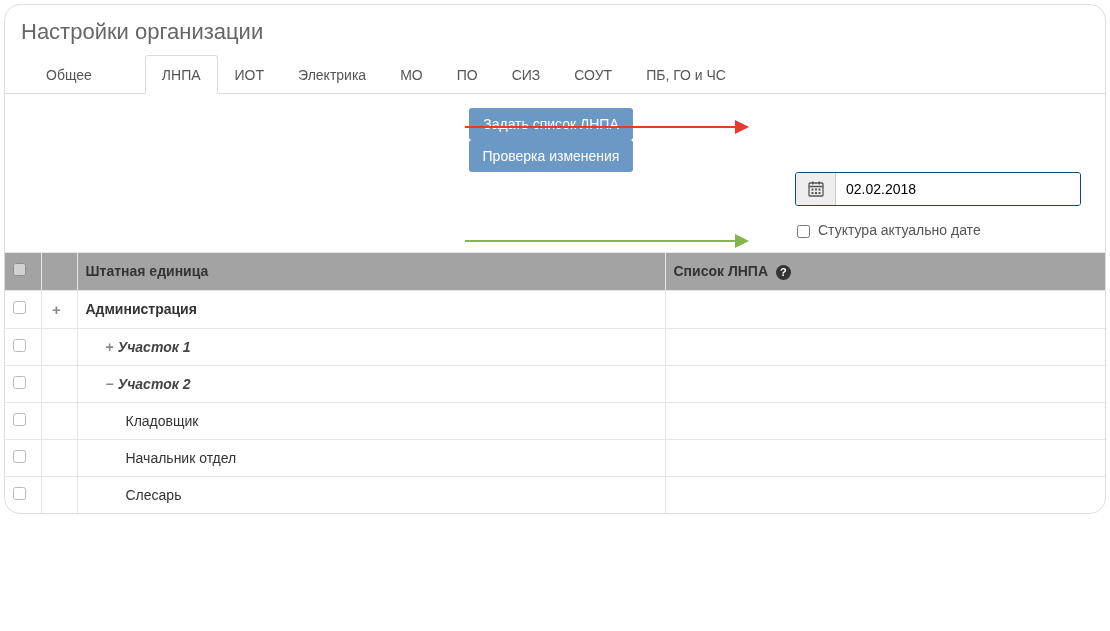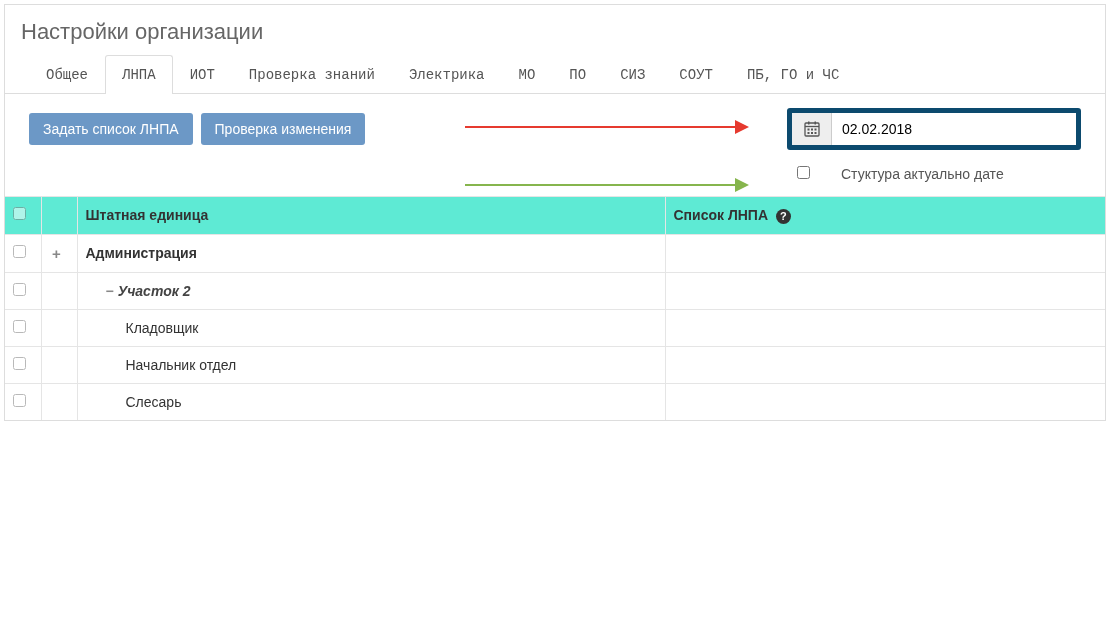--- a/index.html
+++ b/index.html
@@ -5,21 +5,21 @@
     * { box-sizing: border-box; margin: 0; padding: 0; }
     body {
       font-family: -apple-system, BlinkMacSystemFont, "Segoe UI", Helvetica, Arial, sans-serif;
       font-size: 14px;
       color: #333;
       background: #fff;
       padding: 4px;
     }
     .panel {
       border: 1px solid #ddd;
-      border-radius: 0;
+      border-radius: 16px;
       background: #fff;
     }
     .page-title {
       font-size: 22px;
       font-weight: 400;
       color: #666;
       padding: 14px 16px 10px 16px;
     }
     .tabs {
       display: flex;
@@ -28,47 +28,48 @@
     }
     .tab {
       padding: 11px 16px;
       color: #555;
       cursor: pointer;
       font-size: 14px;
       border: 1px solid transparent;
       border-bottom: none;
       margin-bottom: -1px;
       border-radius: 3px 3px 0 0;
-      font-family: Liberation Mono, monospace;
     }
     .tab.active {
       color: #555;
       border-color: #ddd #ddd #fff #ddd;
       background: #fff;
+      margin-left: 36px;
     }
     .toolbar {
       display: flex;
       align-items: center;
       padding: 14px 24px 10px 24px;
       position: relative;
+      flex-direction: column;
     }
     .btn {
       display: inline-block;
       padding: 8px 14px;
       background: #6c98c6;
       color: #fff;
       border: none;
       border-radius: 3px;
       cursor: pointer;
       font-size: 14px;
       margin-right: 8px;
     }
     .date-group {
       display: flex;
-      border: 5px solid #0c4a6e;
+      border: 1px solid #0c4a6e;
       border-radius: 3px;
       overflow: hidden;
       margin-left: auto;
     }
     .date-addon {
       width: 40px;
       background: #eee;
       border-right: 1px solid #ccc;
       display: flex;
       align-items: center;
@@ -84,25 +85,24 @@
     }
     .checkbox-row {
       display: flex;
       align-items: center;
       justify-content: flex-end;
       padding: 6px 24px 14px 24px;
       position: relative;
     }
     .checkbox-row label {
       display: flex;
-      align-items: flex-start;
+      align-items: flex-end;
       color: #555;
       cursor: pointer;
       width: 284px;
-      gap: 23px;
     }
     .checkbox-row input[type="checkbox"] {
       margin-right: 8px;
       cursor: pointer;
     }
     .arrow-wrap {
       position: absolute;
       left: 460px;
       display: flex;
       align-items: center;
@@ -130,21 +130,21 @@
     }
     table.tree th, table.tree td {
       border: 1px solid #e5e5e5;
       padding: 10px 8px;
       text-align: left;
       vertical-align: middle;
     }
     table.tree th {
       font-weight: 700;
       color: #333;
-      background: #5eead4;
+      background: #a3a3a3;
     }
     .col-check { width: 36px; text-align: center; }
     .col-toggle { width: 36px; text-align: center; }
     .col-lnpa { width: 440px; }
     input.row-check {
       cursor: pointer;
       opacity: 0.5;
     }
     .toggle-icon {
       color: #888;
@@ -191,21 +191,20 @@
 </head>
 <body>
 
 <div class="panel">
   <div class="page-title">Настройки организации</div>
 
   <div class="tabs">
     <div class="tab">Общее</div>
     <div class="tab active">ЛНПА</div>
     <div class="tab">ИОТ</div>
-    <div class="tab">Проверка знаний</div>
     <div class="tab">Электрика</div>
     <div class="tab">МО</div>
     <div class="tab">ПО</div>
     <div class="tab">СИЗ</div>
     <div class="tab">СОУТ</div>
     <div class="tab">ПБ, ГО и ЧС</div>
   </div>
 
   <div class="toolbar">
     <button class="btn">Задать список ЛНПА</button>
@@ -262,20 +261,28 @@
       <tr>
         <td class="col-check"><input type="checkbox" class="row-check" style=""></td>
         <td class="col-toggle"><span class="toggle-icon toggle-plus"></span></td>
         <td class="row-dept">Администрация</td>
         <td></td>
       </tr>
       <tr>
         <td class="col-check"><input type="checkbox" class="row-check" style=""></td>
         <td class="col-toggle"></td>
         <td>
+          <span class="indent-1 row-sector"><span class="inline-toggle">+</span><span>Участок 1</span></span>
+        </td>
+        <td></td>
+      </tr>
+      <tr>
+        <td class="col-check"><input type="checkbox" class="row-check" style=""></td>
+        <td class="col-toggle"></td>
+        <td>
           <span class="indent-1 row-sector"><span class="inline-toggle">−</span><span>Участок 2</span></span>
         </td>
         <td></td>
       </tr>
       <tr>
         <td class="col-check"><input type="checkbox" class="row-check" style=""></td>
         <td class="col-toggle"></td>
         <td><span class="indent-2">Кладовщик</span></td>
         <td></td>
       </tr>

